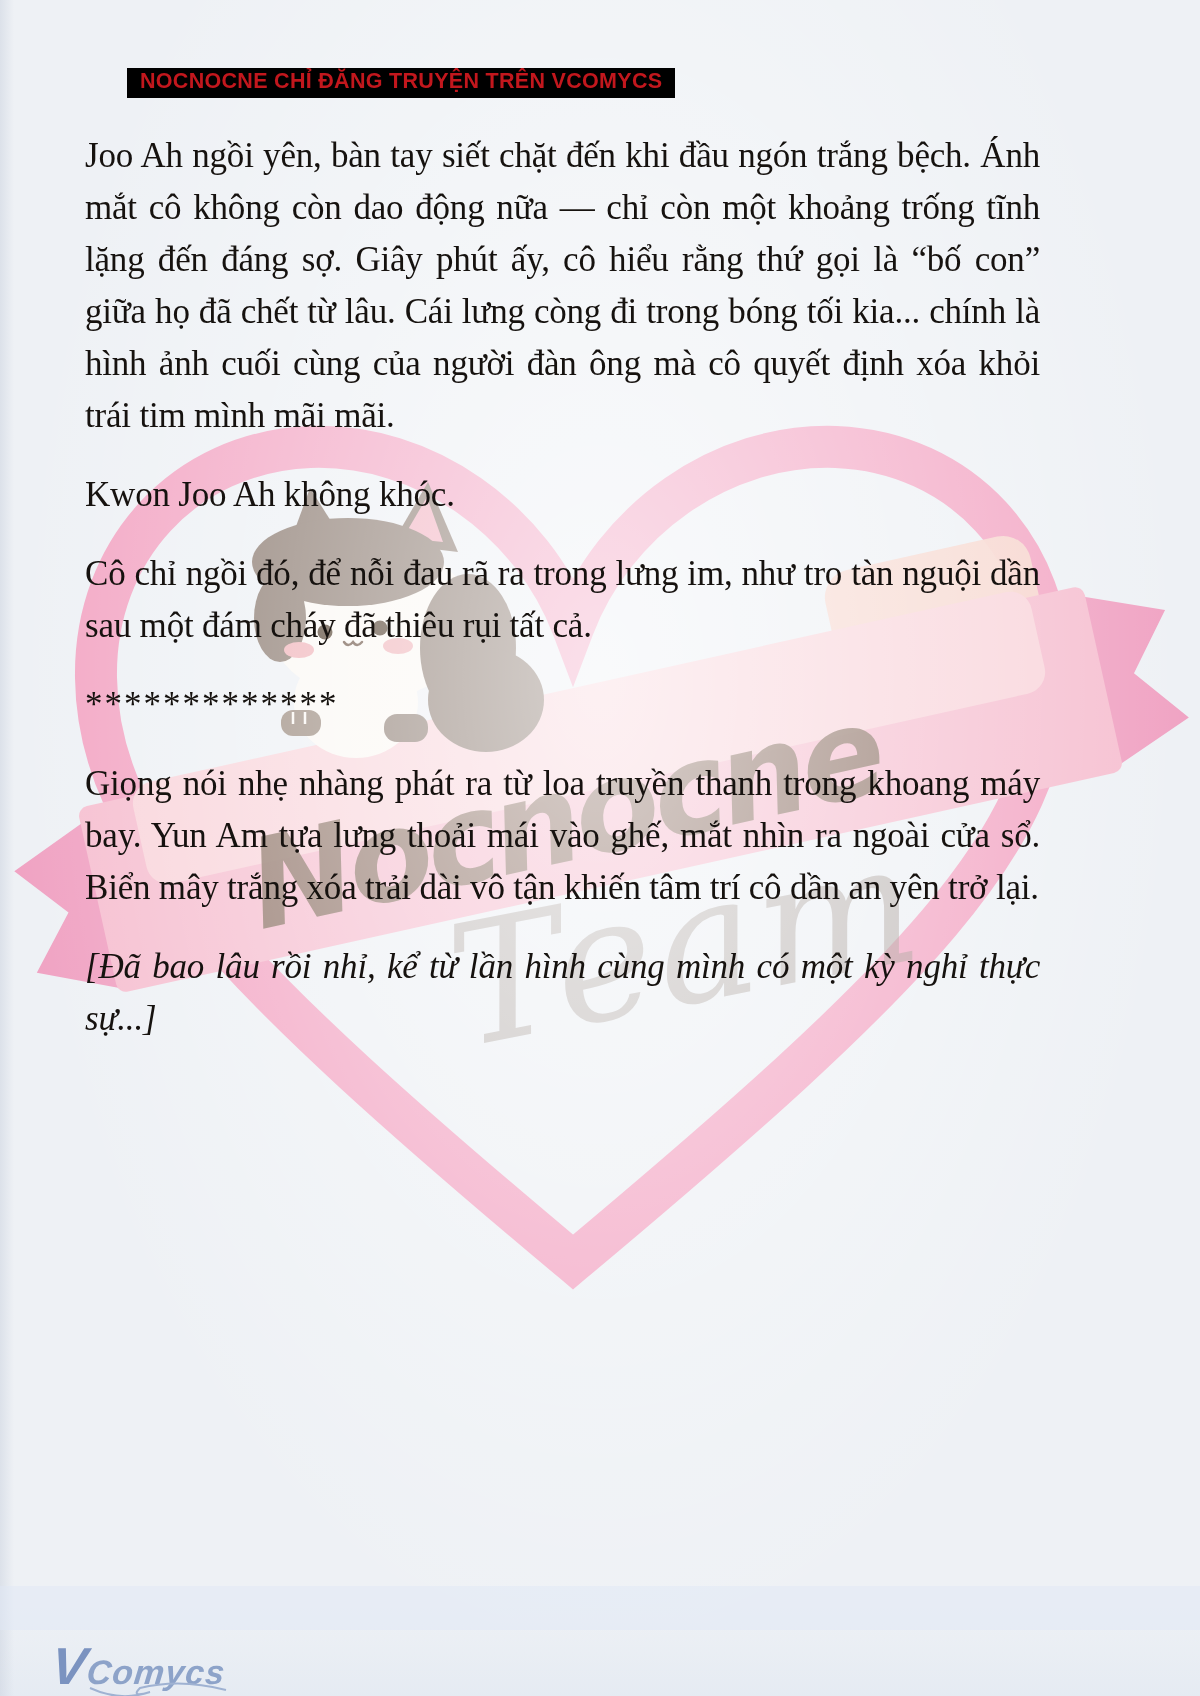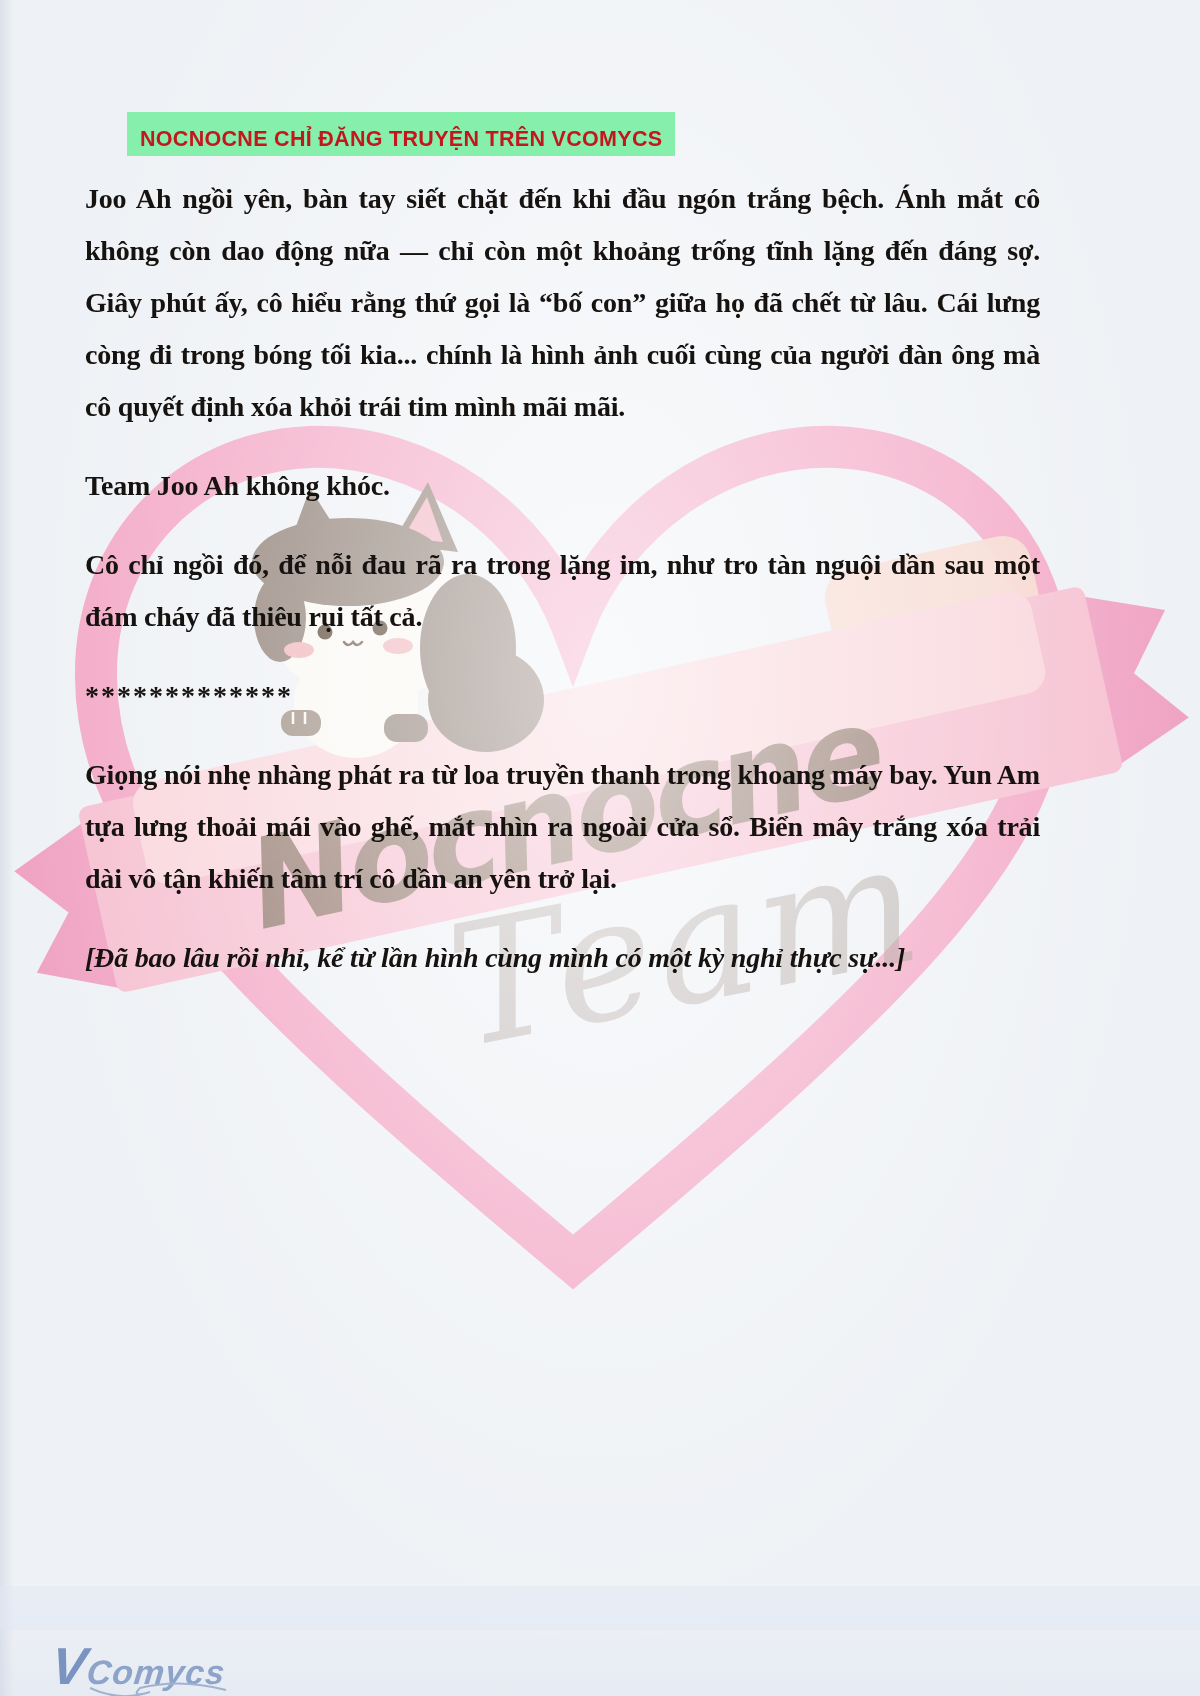--- a/index.html
+++ b/index.html
@@ -11,29 +11,29 @@
   
   .page-shade{position:absolute;inset:0;pointer-events:none;
     background:
       linear-gradient(90deg, rgba(205,212,224,.55) 0, rgba(205,212,224,0) 14px),
       linear-gradient(0deg, rgba(219,228,240,.45) 0, rgba(219,228,240,0) 90px),
       radial-gradient(ellipse at 50% 40%, rgba(255,255,255,.65), rgba(255,255,255,0) 70%);
   }
   .watermark{position:absolute;inset:0;}
   .header-strip{
     position:absolute;left:127px;top:68px;
-    background:#86efac;color:#c2171d;
+    background:#000000;color:#c2171d;
     font-family:"Liberation Sans", sans-serif;
     font-weight:bold;font-size:21.5px;letter-spacing:.3px;
-    padding:15px 13px 4px;white-space:nowrap;margin-top:44px;
+    padding:1px 13px 4px;white-space:nowrap;
   }
   .content{
     position:absolute;left:85px;top:130px;width:955px;
-    color:#16120f;font-size:28px;font-weight:bold;line-height:52px;
-    text-align:justify;letter-spacing:-.2px;margin-top:43px;
+    color:#16120f;font-size:35px;font-weight:normal;line-height:52px;
+    text-align:justify;letter-spacing:-.2px;
   }
   .content p{margin:0 0 27px;}
   .content p.divider{letter-spacing:2px;text-align:left;}
   .content p.em{font-style:italic;}
   .footer-logo{
     position:absolute;left:52px;top:1636px;
     font-family:"Liberation Sans", sans-serif;
     font-style:italic;font-weight:bold;
     color:#8da3c9;font-size:34px;letter-spacing:1px;
     transform:skewX(-6deg);
@@ -94,22 +94,22 @@
   </svg>
 </div>
 
 <div class="page-shade"></div>
 <div class="bottom-haze"></div>
 
 <div class="header-strip">NOCNOCNE CHỈ ĐĂNG TRUYỆN TRÊN VCOMYCS</div>
 
 <div class="content">
   <p>Joo Ah ngồi yên, bàn tay siết chặt đến khi đầu ngón trắng bệch. Ánh mắt cô không còn dao động nữa — chỉ còn một khoảng trống tĩnh lặng đến đáng sợ. Giây phút ấy, cô hiểu rằng thứ gọi là “bố con” giữa họ đã chết từ lâu. Cái lưng còng đi trong bóng tối kia... chính là hình ảnh cuối cùng của người đàn ông mà cô quyết định xóa khỏi trái tim mình mãi mãi.</p>
-  <p>Team Joo Ah không khóc.</p>
-  <p>Cô chỉ ngồi đó, để nỗi đau rã ra trong lặng im, như tro tàn nguội dần sau một đám cháy đã thiêu rụi tất cả.</p>
+  <p>Kwon Joo Ah không khóc.</p>
+  <p>Cô chỉ ngồi đó, để nỗi đau rã ra trong lưng im, như tro tàn nguội dần sau một đám cháy đã thiêu rụi tất cả.</p>
   <p class="divider">*************</p>
   <p>Giọng nói nhẹ nhàng phát ra từ loa truyền thanh trong khoang máy bay. Yun Am tựa lưng thoải mái vào ghế, mắt nhìn ra ngoài cửa sổ. Biển mây trắng xóa trải dài vô tận khiến tâm trí cô dần an yên trở lại.</p>
   <p class="em">[Đã bao lâu rồi nhỉ, kể từ lần hình cùng mình có một kỳ nghỉ thực sự...]</p>
 </div>
 
 <div class="footer-logo">VComycs</div>
 <svg class="logo-flourish" width="140" height="16" viewBox="0 0 140 16">
   <path d="M2 8 q 30 14 60 4 q -20 6 -10 -4 q 40 -10 86 2" fill="none" stroke="#9fb2d2" stroke-width="2"></path>
 </svg>
 

